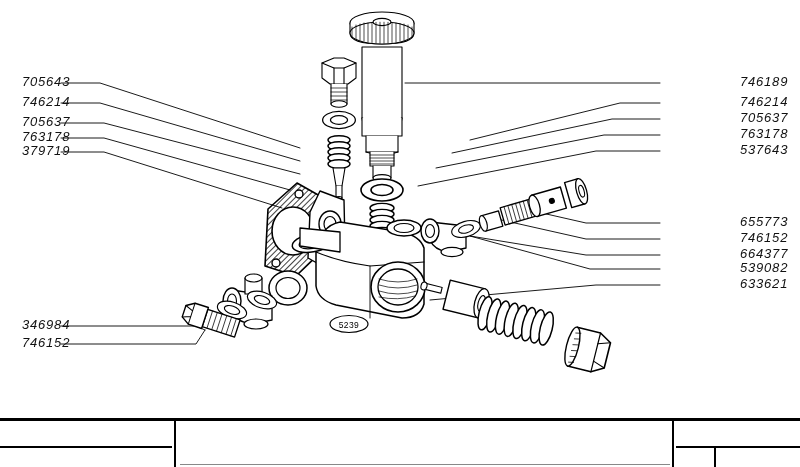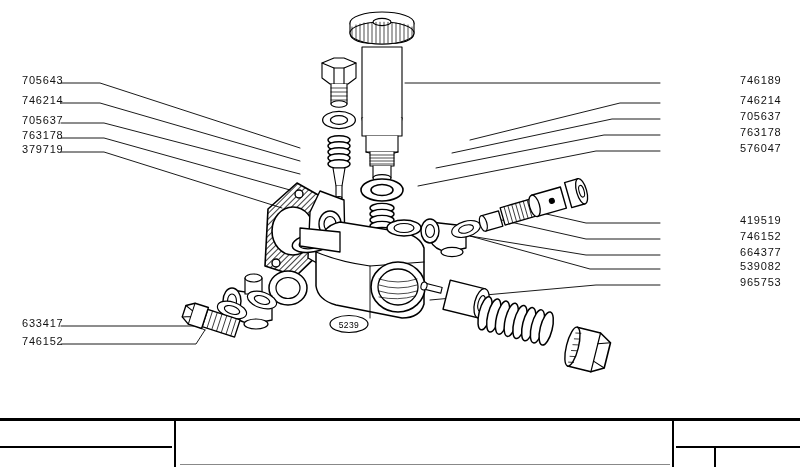--- a/index.html
+++ b/index.html
@@ -2,21 +2,21 @@
 <html><head>
 <meta charset="utf-8">
 <style>
   html,body{margin:0;padding:0;background:#fff;}
   body{width:800px;height:467px;overflow:hidden;
        font-family:"Liberation Sans",sans-serif;color:#000;}
   #page{position:relative;width:800px;height:467px;background:#fff;}
 
   
   .pn{position:absolute;font-family:"Liberation Sans",sans-serif;
-      font-size:11px;letter-spacing:0.8px;color:#111;white-space:nowrap;}
+      font-size:13px;letter-spacing:0.8px;color:#111;white-space:nowrap;font-style:italic;}
   .pn.r{text-align:left;}
 
   
   #art{position:absolute;left:0;top:0;width:800px;height:415px;}
 
   
   #titleblock{position:absolute;left:0;top:418px;width:800px;height:49px;}
   .tb-rule{position:absolute;background:#000;}
 </style>
 </head>
@@ -289,33 +289,33 @@
     </g>
 
     <text x="349" y="327.5" text-anchor="middle" font-family="Liberation Sans, sans-serif" font-size="8.5" letter-spacing="0.4" fill="#000">5239</text>
   </svg>
 
   <div class="pn" style="left:22px;top:74px">705643</div>
   <div class="pn" style="left:22px;top:94px">746214</div>
   <div class="pn" style="left:22px;top:114px">705637</div>
   <div class="pn" style="left:22px;top:129px">763178</div>
   <div class="pn" style="left:22px;top:143px">379719</div>
-  <div class="pn" style="left:22px;top:317px">633417</div>
+  <div class="pn" style="left:22px;top:317px">346984</div>
   <div class="pn" style="left:22px;top:335px">746152</div>
 
   <div class="pn r" style="left:740px;top:74px">746189</div>
   <div class="pn r" style="left:740px;top:94px">746214</div>
   <div class="pn r" style="left:740px;top:110px">705637</div>
   <div class="pn r" style="left:740px;top:126px">763178</div>
-  <div class="pn r" style="left:740px;top:142px">576047</div>
-  <div class="pn r" style="left:740px;top:214px">419519</div>
+  <div class="pn r" style="left:740px;top:142px">537643</div>
+  <div class="pn r" style="left:740px;top:214px">655773</div>
   <div class="pn r" style="left:740px;top:230px">746152</div>
   <div class="pn r" style="left:740px;top:246px">664377</div>
   <div class="pn r" style="left:740px;top:260px">539082</div>
-  <div class="pn r" style="left:740px;top:276px">965753</div>
+  <div class="pn r" style="left:740px;top:276px">633621</div>
 
   <div id="titleblock">
     <div class="tb-rule" style="left:0;top:0;width:800px;height:2.5px;"></div>
     <div class="tb-rule" style="left:0;top:28px;width:172px;height:1.5px;"></div>
     <div class="tb-rule" style="left:174px;top:2px;width:2px;height:47px;"></div>
     <div class="tb-rule" style="left:672px;top:2px;width:2px;height:47px;"></div>
     <div class="tb-rule" style="left:676px;top:28px;width:124px;height:1.5px;"></div>
     <div class="tb-rule" style="left:714px;top:30px;width:1.5px;height:19px;"></div>
     <div class="tb-rule" style="left:180px;top:46px;width:490px;height:1px;background:#888;"></div>
 

